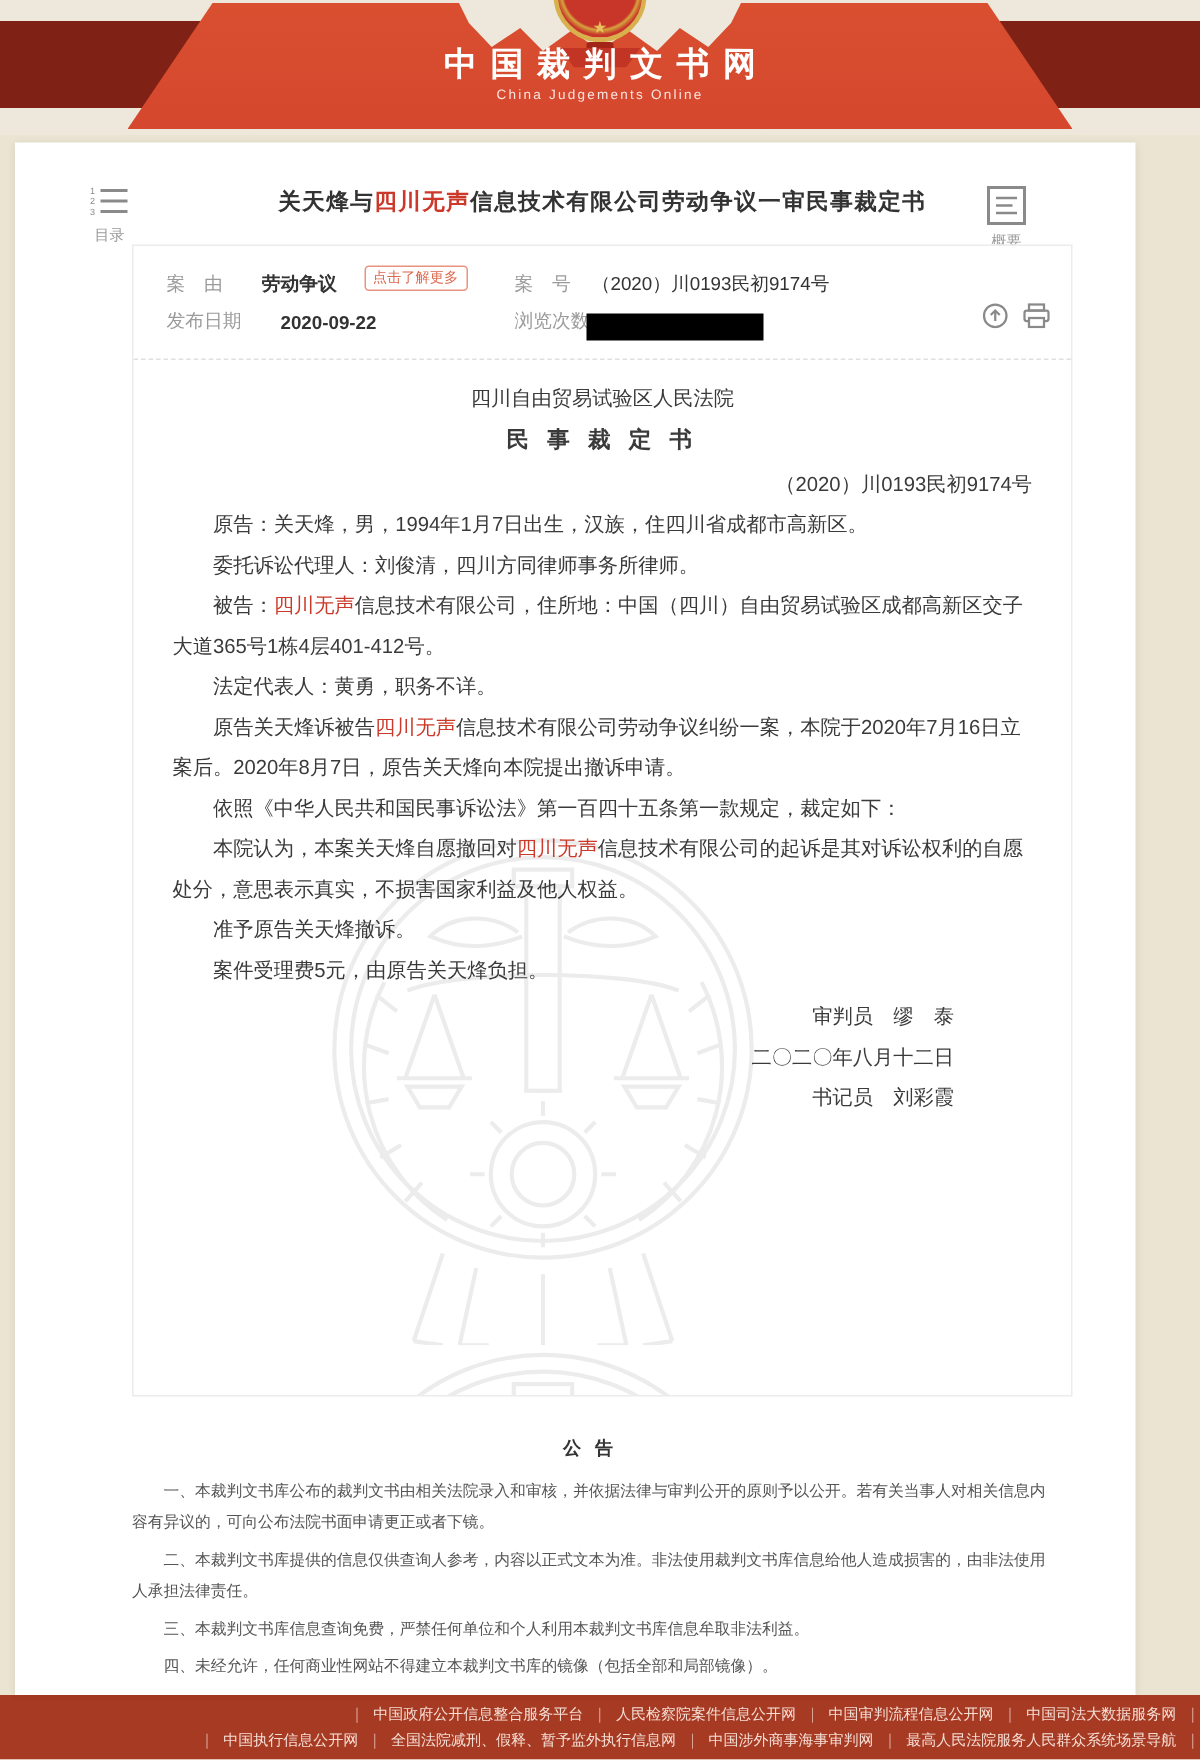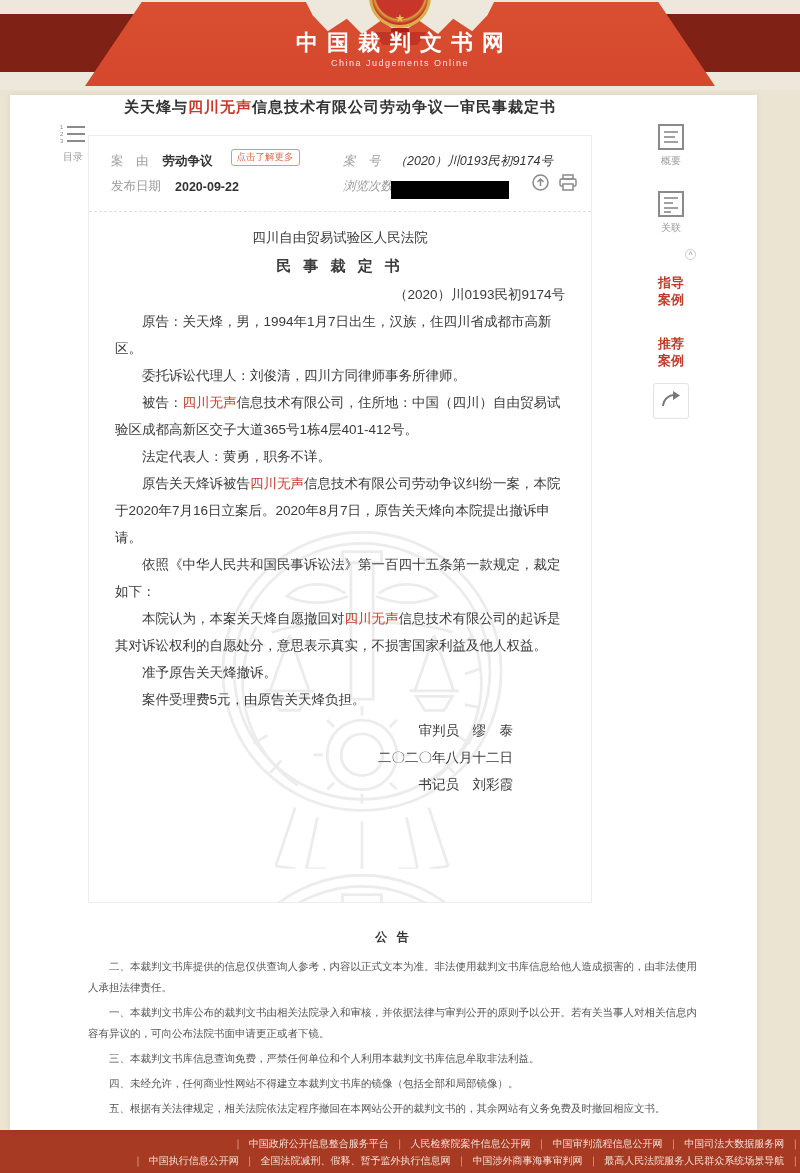--- a/index.html
+++ b/index.html
@@ -77,35 +77,35 @@
   }
   .badge-circle{
     position:absolute;right:-12px;top:-8px;width:11px;height:11px;border-radius:50%;
     border:1px solid #ccc;color:#aaa;font-size:7px;line-height:10px;text-align:center;background:#fff;
   }
   .share-btn{
     width:36px;height:36px;border:1px solid #e3e3e3;border-radius:3px;background:#fff;
     display:flex;align-items:center;justify-content:center;cursor:pointer;margin-top:4px;
   }
   
-  .doc-area{margin-left:78px;width:504px;}
+  .doc-area{margin-left:78px;width:627px;padding-top:28px;}
   .doc-title{
     text-align:center;font-size:15px;font-weight:bold;color:#333;letter-spacing:1px;line-height:24px;
   }
   .red{color:var(--accent-red-text);}
   .doc-box{
     position:relative;margin-top:16px;border:1px solid #ececec;height:768px;overflow:hidden;background:#fff;
   }
   .doc-meta{position:relative;padding:13px 18px 10px 22px;z-index:2;}
   .meta-row{display:flex;align-items:center;height:25px;font-size:12.5px;}
   .meta-cell1{flex:0 0 232px;display:flex;align-items:center;}
-  .meta-cell2{flex:1;display:flex;align-items:flex-end;position:relative;font-style:italic;}
+  .meta-cell2{flex:1;display:flex;align-items:flex-end;position:relative;}
   .meta-label{color:var(--label-gray);margin-right:14px;white-space:pre;}
   .meta-value{color:#333;}
-  .meta-strong{font-weight:bold;}
+  .meta-strong{font-weight:bold;margin-left:12px;}
   .meta-tag{
     border:1px solid #e8937f;color:var(--tag-red);font-size:9.5px;padding:1px 5px;
     border-radius:3px;margin-left:18px;position:relative;top:-4px;background:#fff;cursor:pointer;white-space:nowrap;
   }
   .redaction{position:absolute;left:48px;top:3px;width:118px;height:18px;background:#000;}
   .meta-icons{position:absolute;right:14px;top:38px;display:flex;gap:10px;}
   .meta-icons span{cursor:pointer;display:block;}
   .dashed-sep{border:0;border-top:1px dashed #e0e0e0;margin:2px 0 0 0;}
   .doc-body{position:relative;z-index:1;padding:12px 26px 0 26px;font-size:13.5px;line-height:27px;color:#3a3a3a;}
   .court-name{text-align:center;}
@@ -305,22 +305,22 @@
             <div>二〇二〇年八月十二日</div>
             <div>书记员　刘彩霞</div>
           </div>
       </div>
     </div>
   </section>
 
   <section class="announce">
     <div class="announce-title">公 告</div>
     <div>
+        <p>一、本裁判文书库公布的裁判文书由相关法院录入和审核，并依据法律与审判公开的原则予以公开。若有关当事人对相关信息内容有异议的，可向公布法院书面申请更正或者下镜。</p>
         <p>二、本裁判文书库提供的信息仅供查询人参考，内容以正式文本为准。非法使用裁判文书库信息给他人造成损害的，由非法使用人承担法律责任。</p>
-        <p>一、本裁判文书库公布的裁判文书由相关法院录入和审核，并依据法律与审判公开的原则予以公开。若有关当事人对相关信息内容有异议的，可向公布法院书面申请更正或者下镜。</p>
         <p>三、本裁判文书库信息查询免费，严禁任何单位和个人利用本裁判文书库信息牟取非法利益。</p>
         <p>四、未经允许，任何商业性网站不得建立本裁判文书库的镜像（包括全部和局部镜像）。</p>
         <p>五、根据有关法律规定，相关法院依法定程序撤回在本网站公开的裁判文书的，其余网站有义务免费及时撤回相应文书。</p>
       </div>
   </section>
 </main>
 
 <footer class="site-footer">
     <div class="footer-row"><span class="fsep">｜</span><span class="flink">中国政府公开信息整合服务平台</span><span class="fsep">｜</span><span class="flink">人民检察院案件信息公开网</span><span class="fsep">｜</span><span class="flink">中国审判流程信息公开网</span><span class="fsep">｜</span><span class="flink">中国司法大数据服务网</span><span class="fsep">｜</span></div>
     <div class="footer-row"><span class="fsep">｜</span><span class="flink">中国执行信息公开网</span><span class="fsep">｜</span><span class="flink">全国法院减刑、假释、暂予监外执行信息网</span><span class="fsep">｜</span><span class="flink">中国涉外商事海事审判网</span><span class="fsep">｜</span><span class="flink">最高人民法院服务人民群众系统场景导航</span><span class="fsep">｜</span></div>

